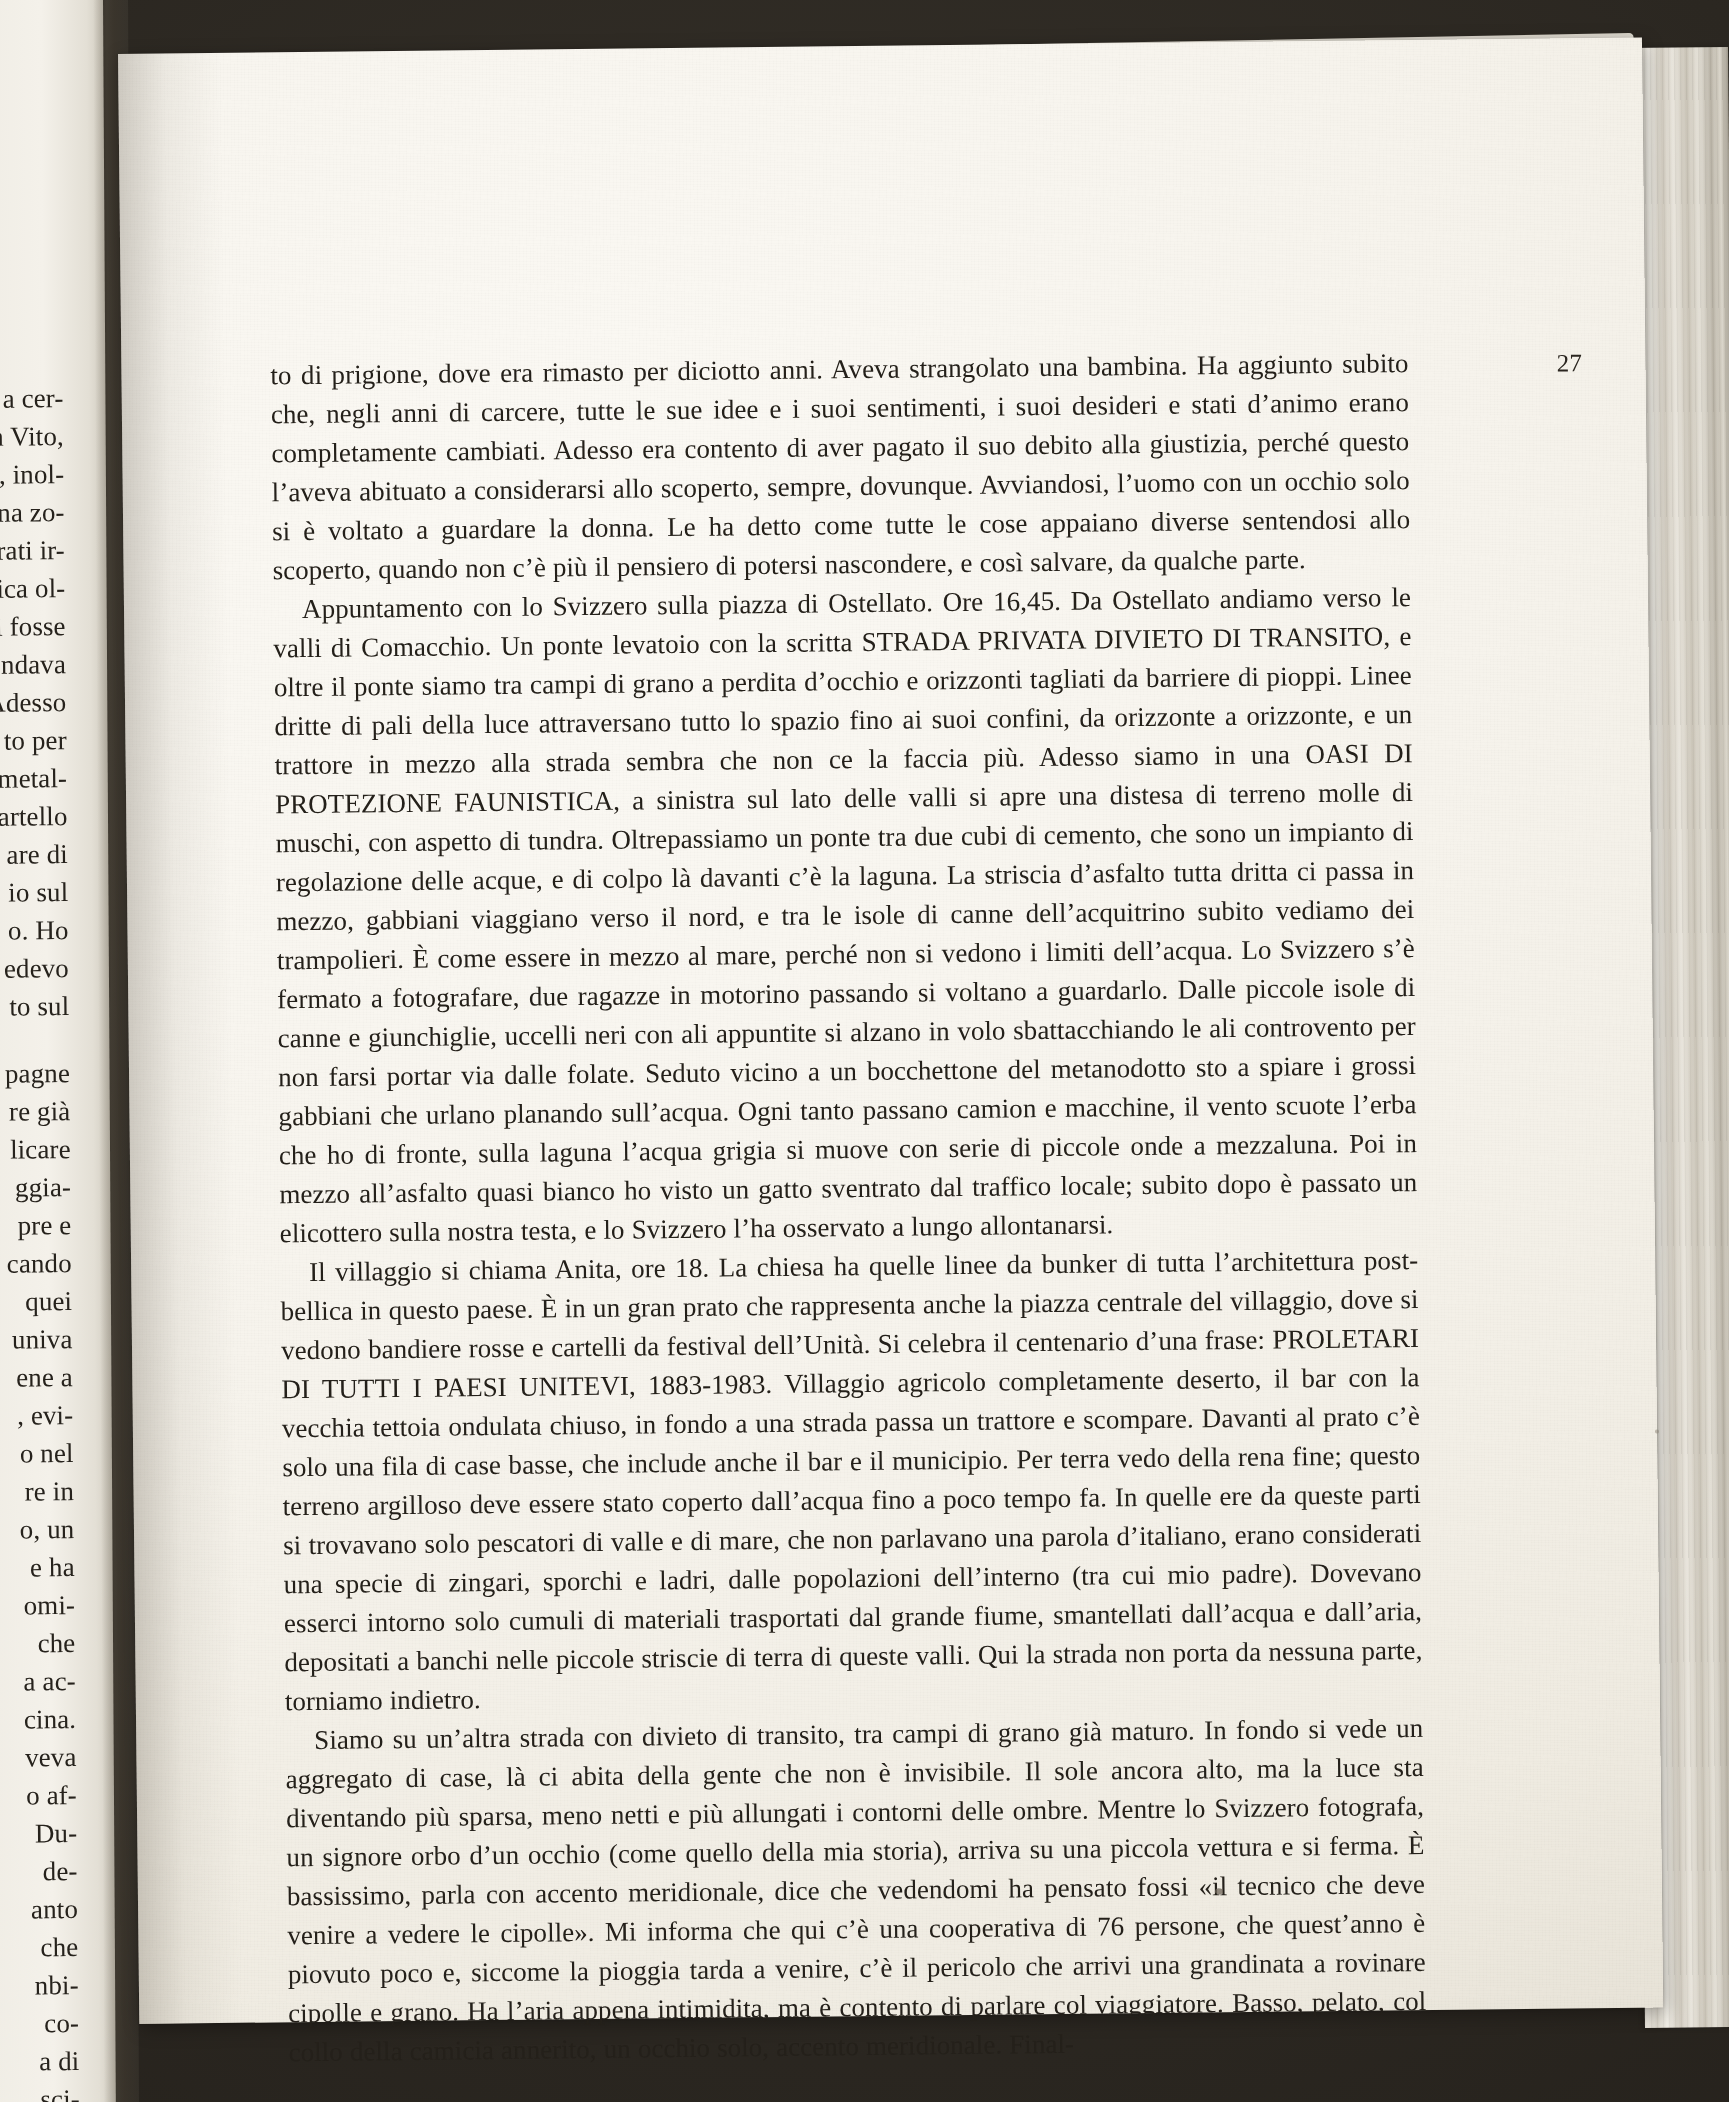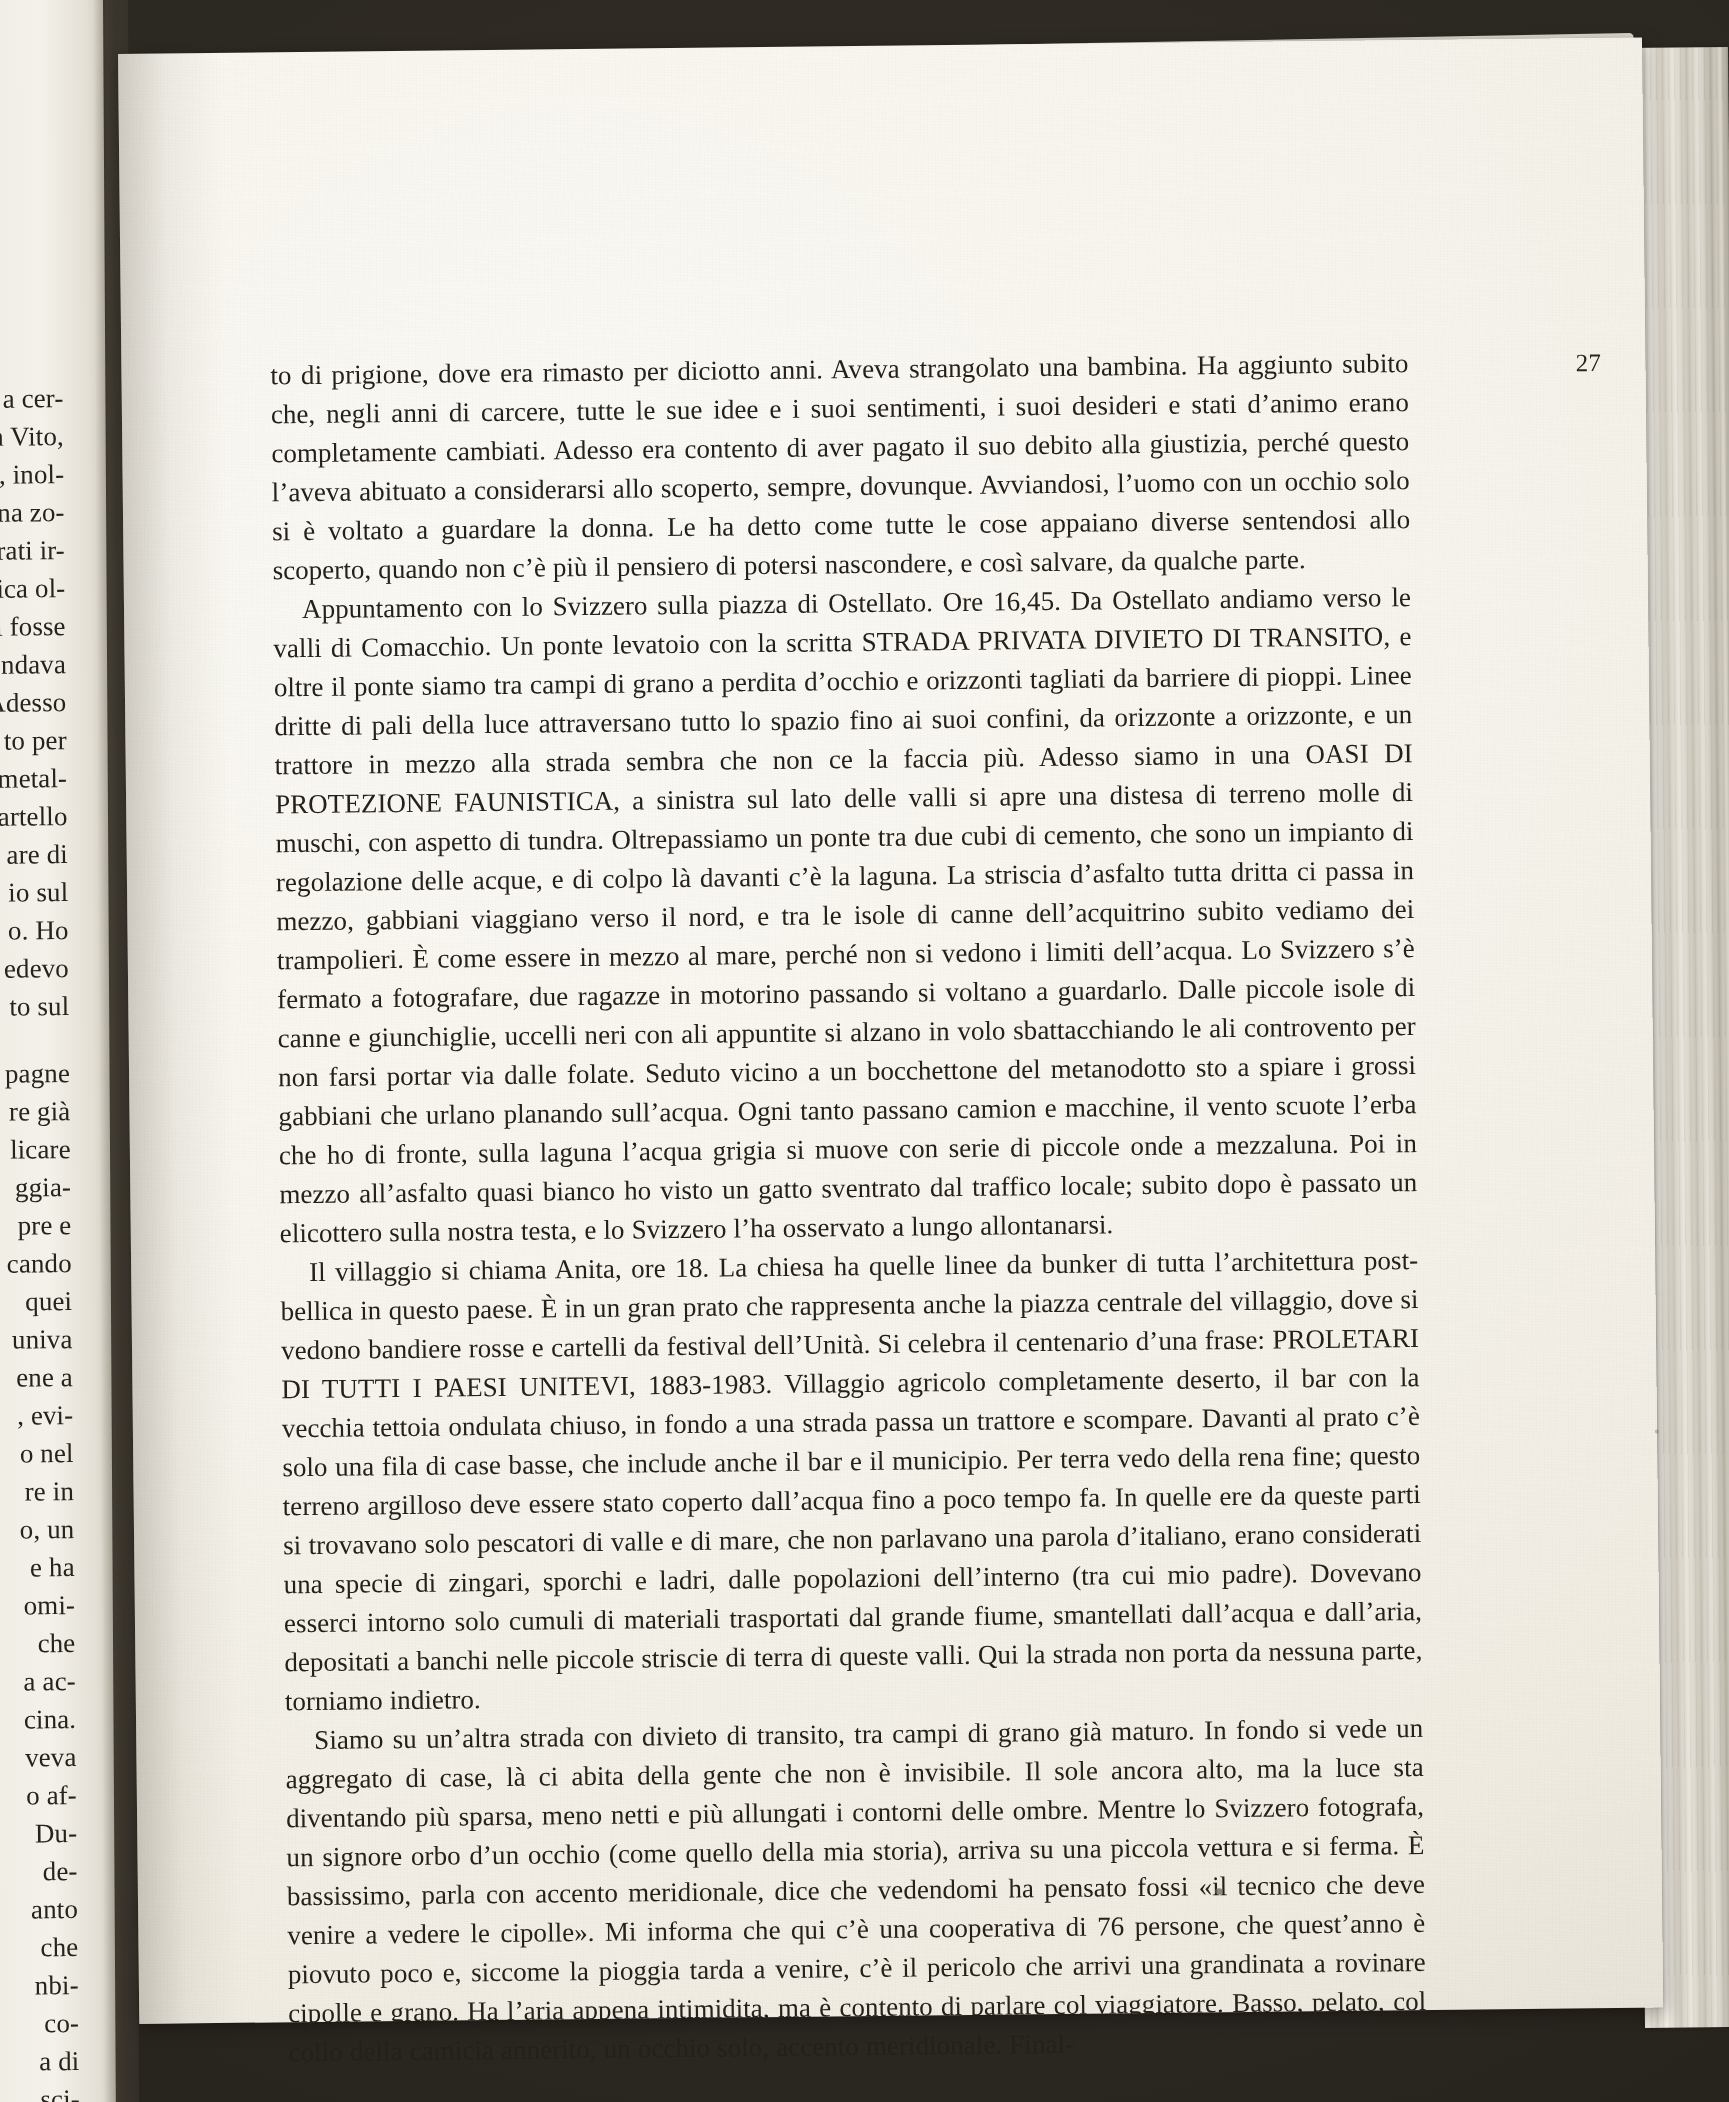--- a/index.html
+++ b/index.html
@@ -83,21 +83,21 @@
   }
   .page::after{
     
     content:"";position:absolute;top:0;left:0;width:104px;height:100%;
     background:linear-gradient(90deg, rgba(108,100,86,.30) 0%, rgba(130,122,106,.10) 45%, rgba(0,0,0,0) 100%);
     pointer-events:none;
   }
 
   
   .folio{
-    position:absolute;top:311px;right:44px;
+    position:absolute;top:311px;right:63px;
     font-size:25px;color:#2a251f;letter-spacing:0.4px;
   }
 
   
   .textblock{
     position:absolute;
     top:304px;left:149px;width:1138px;
     color:#24201a;
     font-size:27px;
     line-height:39px;

